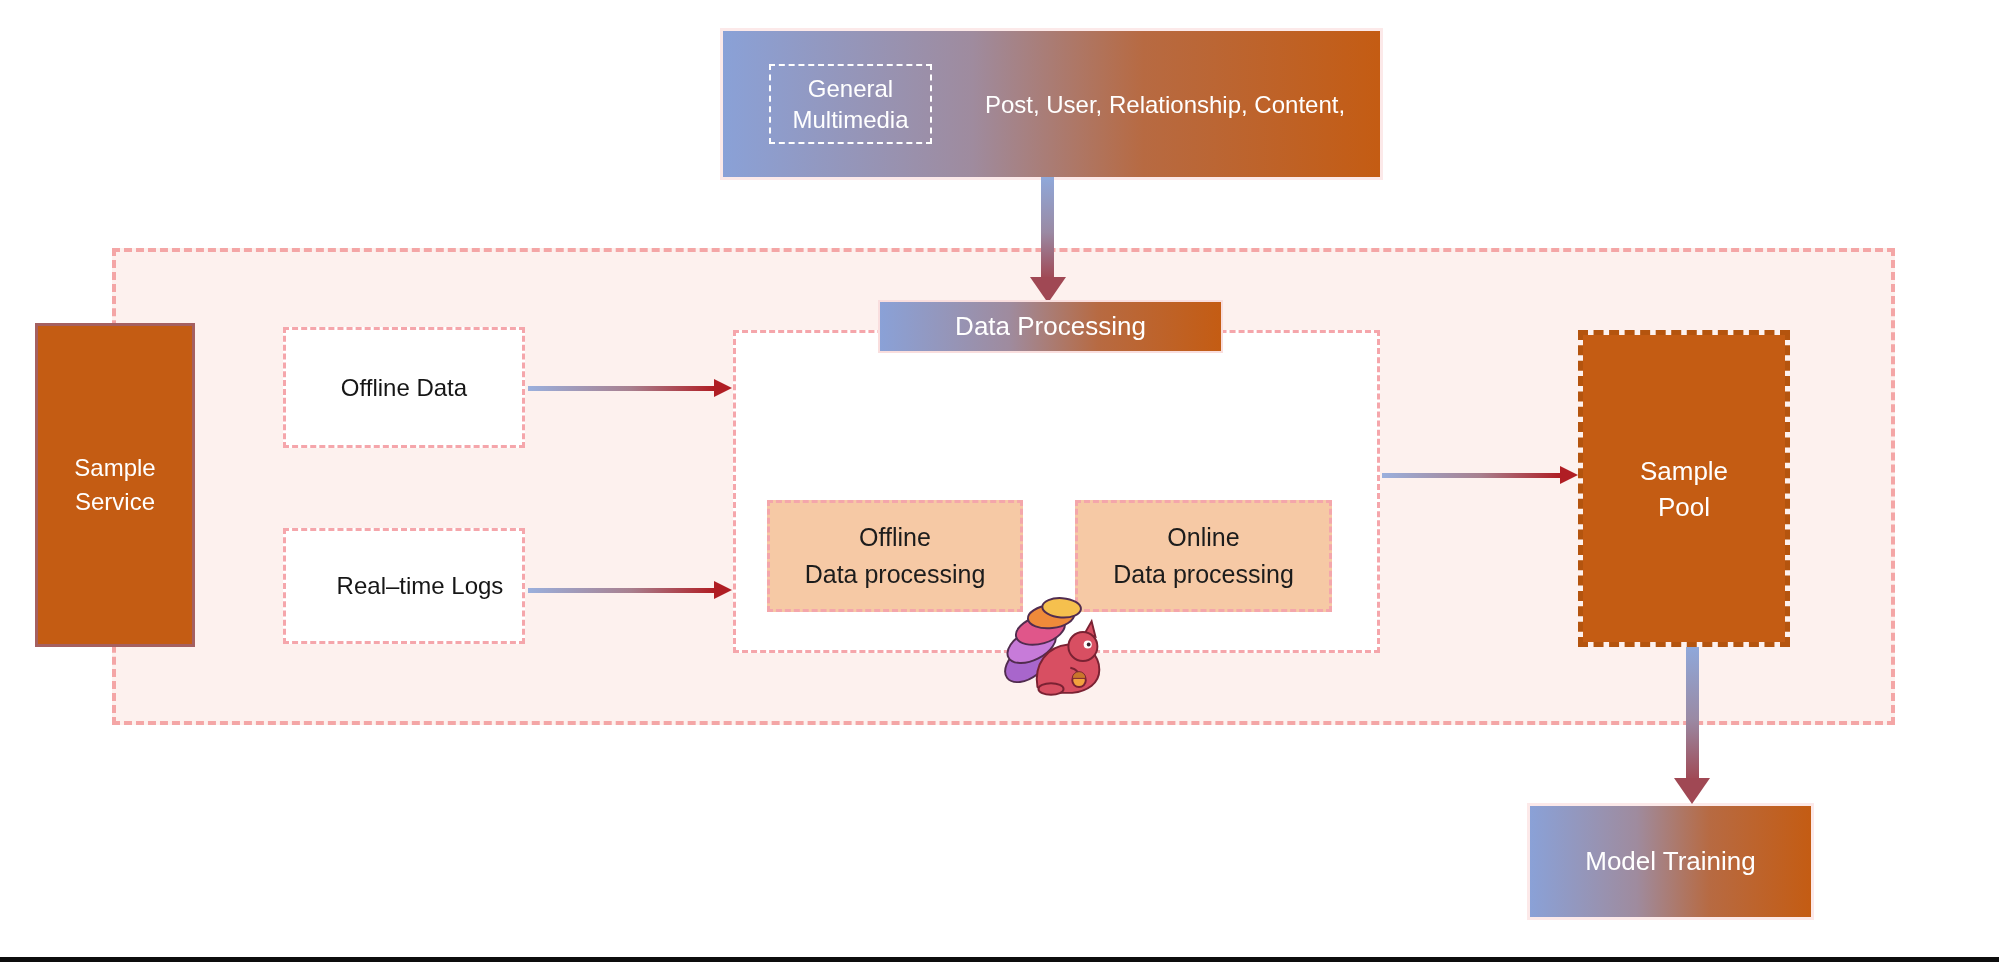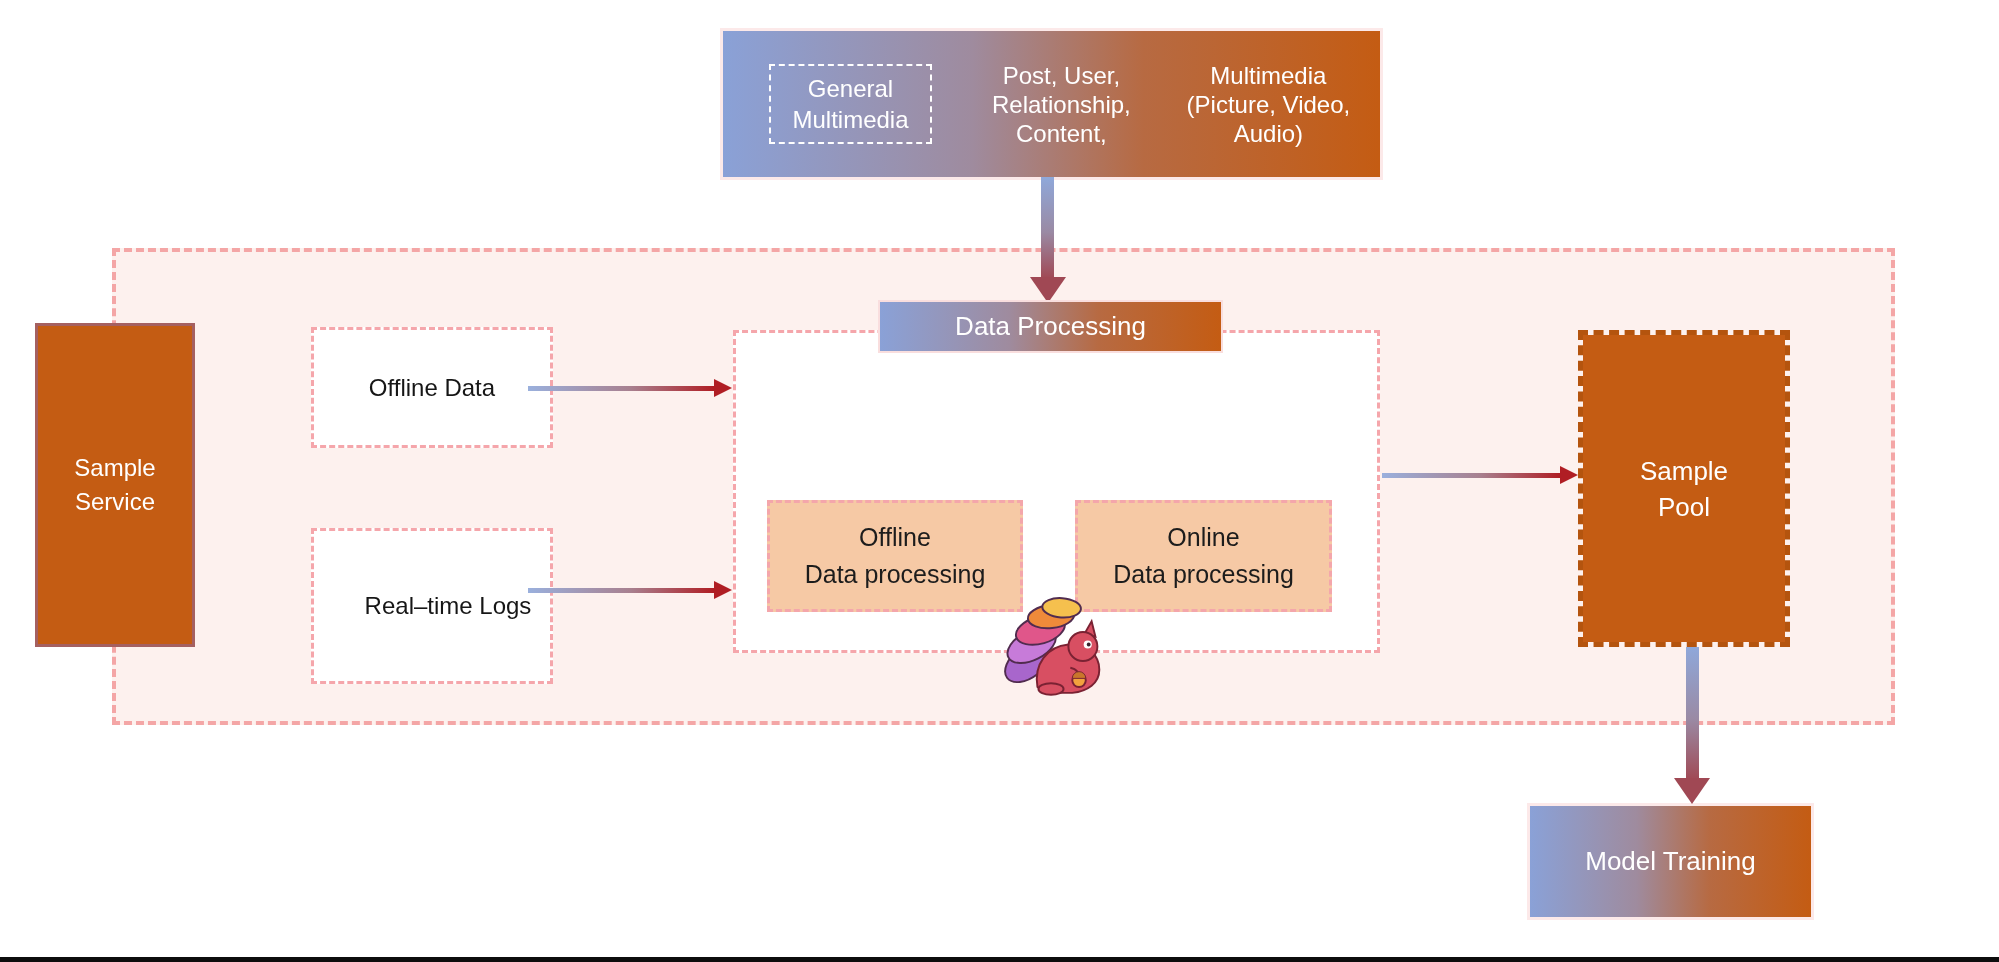--- a/index.html
+++ b/index.html
@@ -50,24 +50,24 @@
     background: #c45c13; background-clip: padding-box;
     border: 5px dashed #b4540e; z-index: 2;
     display: flex; flex-direction: column; align-items: center; justify-content: center;
     color: #ffffff; font-size: 26px; line-height: 36px; text-align: center;
   }
   
   .input-box {
     position: absolute; left: 283px; width: 242px;
     background: #ffffff; border: 3px dashed #f5a6ab; z-index: 2;
     display: flex; align-items: center; justify-content: center;
-    color: #161616; font-size: 24px; text-align: center; margin-left: 28px;
+    color: #161616; font-size: 24px; text-align: center;
   }
   .offline-data-box { top: 327px; height: 121px; }
-  .realtime-logs-box { top: 528px; height: 156px; padding-left: 32px; }
+  .realtime-logs-box { top: 528px; height: 116px; padding-left: 32px; }
   
   .center-box {
     position: absolute; left: 733px; top: 330px; width: 647px; height: 323px;
     background: #ffffff; border: 3px dashed #f5a6ab; z-index: 2;
   }
   .dp-header {
     position: absolute; left: 878px; top: 300px; width: 345px; height: 53px;
     border: 2px solid #f9dede; z-index: 4;
     display: flex; align-items: center; justify-content: center;
     color: #ffffff; font-size: 26px;
@@ -122,21 +122,20 @@
 
 <div class="stage">
 
   <div class="top-box grad-h">
     <div class="fg-dashed">
       <span>General</span>
       <span>Multimedia</span>
     </div>
     <div class="fg-desc">
       <span>Post, User, Relationship, Content,</span>
-      <span>Multimedia (Picture, Video, Audio)</span>
     </div>
   </div>
 
   <div class="arrow-shaft-v" style="left:1041px; top:177px; height:100px;"></div>
   <div class="arrow-head-v" style="left:1030px; top:277px;"></div>
 
   <div class="pipeline-container"></div>
 
   <div class="sample-service">
     <span>Sample</span>

